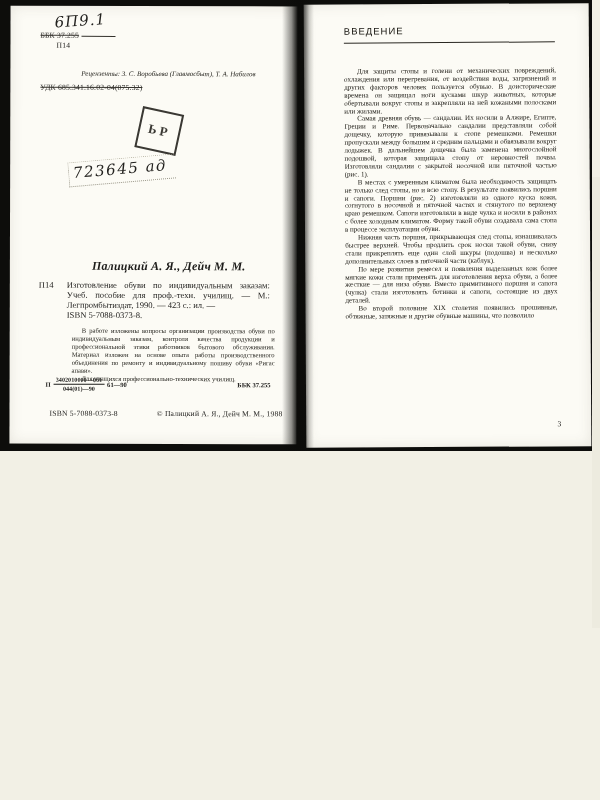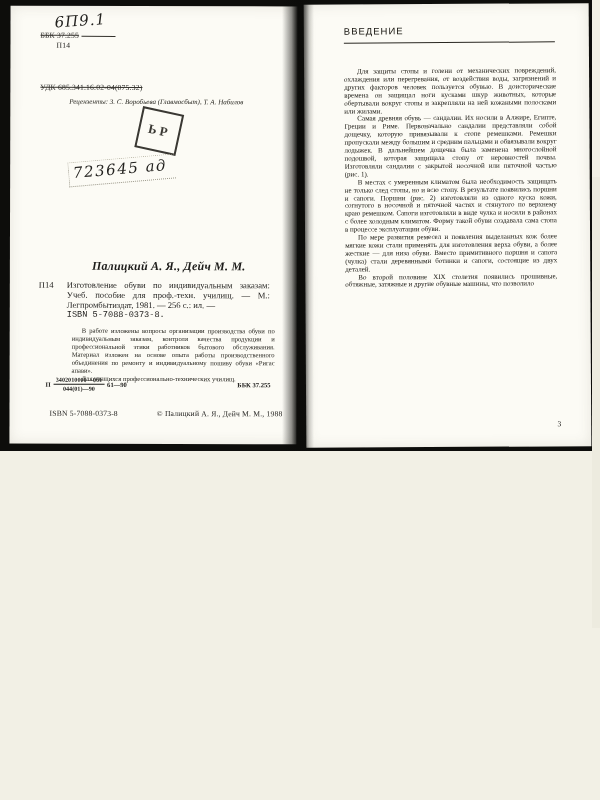--- a/index.html
+++ b/index.html
@@ -41,38 +41,38 @@
   .code-line { position:absolute; font-size:7.6px; letter-spacing:.2px; }
   .struck { text-decoration:line-through; text-decoration-thickness:1px; text-decoration-color:#34322c; }
   .strike-ext::after {
     content:""; display:inline-block; width:34px; height:0;
     border-top:1px solid #34322c; vertical-align:middle; margin-left:2px;
   }
   .bbk-top { left:30px; top:25px; }
   .p14-top { left:46px; top:35px; }
   .udk-top { left:30px; top:45px;margin-top:32px; }
   .reviewers {
-    position:absolute; left:24px; top:64px; width:244px; text-align:center;
-    font-style:italic; font-size:7px; line-height:9.5px; color:#26251f;margin-top:28px;
+    position:absolute; left:36px; top:64px; width:244px; text-align:center;
+    font-style:italic; font-size:7px; line-height:9.5px; color:#26251f;
   }
   .stamp {
     position:absolute; left:128px; top:104px; width:38px; height:38px;
     border:2.5px solid #201e19; transform:rotate(12deg); opacity:.88;
     display:flex; align-items:center; justify-content:center;
   }
   .stamp span { font-size:13px; font-weight:bold; letter-spacing:3px; color:#201e19; }
   .hand-number {
     position:absolute; left:58px; top:152px; font-size:15px; letter-spacing:1.5px;
     transform:rotate(-5deg); padding:1px 8px 4px 4px;
     border-left:1px dotted #9b988a; border-bottom:1px dotted #9b988a; border-top:1px dotted #b9b6a6;
   }
   .authors { position:absolute; left:82px; top:253px; font-weight:bold; font-size:12px; letter-spacing:.2px;font-style:italic; }
   .bib { position:absolute; left:57px; top:274px; width:203px; font-size:8.6px; line-height:10px; text-align:justify; }
   .bib .hang { position:absolute; left:-28px; top:0; }
-  .bib .isbn-inline { display:block; text-align:left;font-family:Liberation Mono, monospace; }
+  .bib .isbn-inline { display:block; text-align:left; }
   .ann-block { position:absolute; left:62px; top:321px; width:203px; font-size:6.6px; line-height:8px; text-align:justify; color:#26251f; }
   .ann-block p { margin:0; text-indent:10px; }
   .catrow {
     position:absolute; left:36px; right:26px; top:370px;
     display:flex; align-items:center; font-size:6.6px; font-weight:bold;
   }
   .frac { display:inline-flex; flex-direction:column; text-align:center; font-size:6.2px; margin:0 3px; line-height:7.5px; }
   .frac .num { border-bottom:1px solid #1d1c1a; padding:0 2px; }
   .catrow .bbk-bottom { margin-left:auto; }
   .isbnrow {
@@ -116,21 +116,21 @@
 
       <div class="stamp">
         <span>ЬР</span>
       </div>
 
       <div class="hand hand-number">723645 ад</div>
 
       <div class="authors">Палицкий А. Я., Дейч М. М.</div>
 
       <div class="bib">
-        <span class="hang">П14</span><span>Изготовление обуви по индивидуальным заказам: Учеб. пособие для проф.-техн. училищ. — М.: Легпромбытиздат, 1981. — 256 с.: ил. —</span>
+        <span class="hang">П14</span><span>Изготовление обуви по индивидуальным заказам: Учеб. пособие для проф.-техн. училищ. — М.: Легпромбытиздат, 1990. — 423 с.: ил. —</span>
         <span class="isbn-inline">ISBN 5-7088-0373-8.</span>
       </div>
 
       <div class="ann-block">
         <p>В работе изложены вопросы организации производства обуви по индивидуальным заказам, контроля качества продукции и профессиональной этики работников бытового обслуживания. Материал изложен на основе опыта работы производственного объединения по ремонту и индивидуальному пошиву обуви «Ригас апави».</p>
         <p>Для учащихся профессионально-технических училищ.</p>
       </div>
 
       <div class="catrow">
         <span>П</span>
@@ -149,21 +149,22 @@
     </div>
 
     <div class="page page-right">
       <div class="vh">ВВЕДЕНИЕ</div>
       <div class="vrule"></div>
 
       <div class="vbody">
         <p>Для защиты стопы и голени от механических повреждений, охлаждения или перегревания, от воздействия воды, загрязнений и других факторов человек пользуется обувью. В доисторические времена он защищал ноги кусками шкур животных, которые обертывали вокруг стопы и закрепляли на ней кожаными полосками или жилами.</p>
         <p>Самая древняя обувь — сандалии. Их носили в Алжире, Египте, Греции и Риме. Первоначально сандалии представляли собой дощечку, которую привязывали к стопе ремешками. Ремешки пропускали между большим и средним пальцами и обвязывали вокруг лодыжек. В дальнейшем дощечка была заменена многослойной подошвой, которая защищала стопу от неровностей почвы. Изготовляли сандалии с закрытой носочной или пяточной частью (рис. 1).</p>
         <p>В местах с умеренным климатом была необходимость защищать не только след стопы, но и всю стопу. В результате появились поршни и сапоги. Поршни (рис. 2) изготовляли из одного куска кожи, согнутого в носочной и пяточной частях и стянутого по верхнему краю ремешком. Сапоги изготовляли в виде чулка и носили в районах с более холодным климатом. Форму такой обуви создавала сама стопа в процессе эксплуатации обуви.</p>
-        <p>По мере развития ремесел и появления выделанных кож более мягкие кожи стали применять для изготовления верха обуви, а более жесткие — для низа обуви. Вместо примитивного поршня и сапога (чулка) стали деревянными ботинки и сапоги, состоящие из двух деталей.</p>
+        <p>Нижняя часть поршня, прикрывающая след стопы, изнашивалась быстрее верхней. Чтобы продлить срок носки такой обуви, снизу стали прикреплять еще один слой шкуры (подошва) и несколько дополнительных слоев в пяточной части (каблук).</p>
+        <p>По мере развития ремесел и появления выделанных кож более мягкие кожи стали применять для изготовления верха обуви, а более жесткие — для низа обуви. Вместо примитивного поршня и сапога (чулка) стали изготовлять ботинки и сапоги, состоящие из двух деталей.</p>
         <p>Во второй половине XIX столетия появились прошивные, обтяжные, затяжные и другие обувные машины, что позволило</p>
       </div>
 
       <div class="pagenum">3</div>
     </div>
 
     <div class="gutter"></div>
   </div>
 
   <div class="edge-strip"></div>

